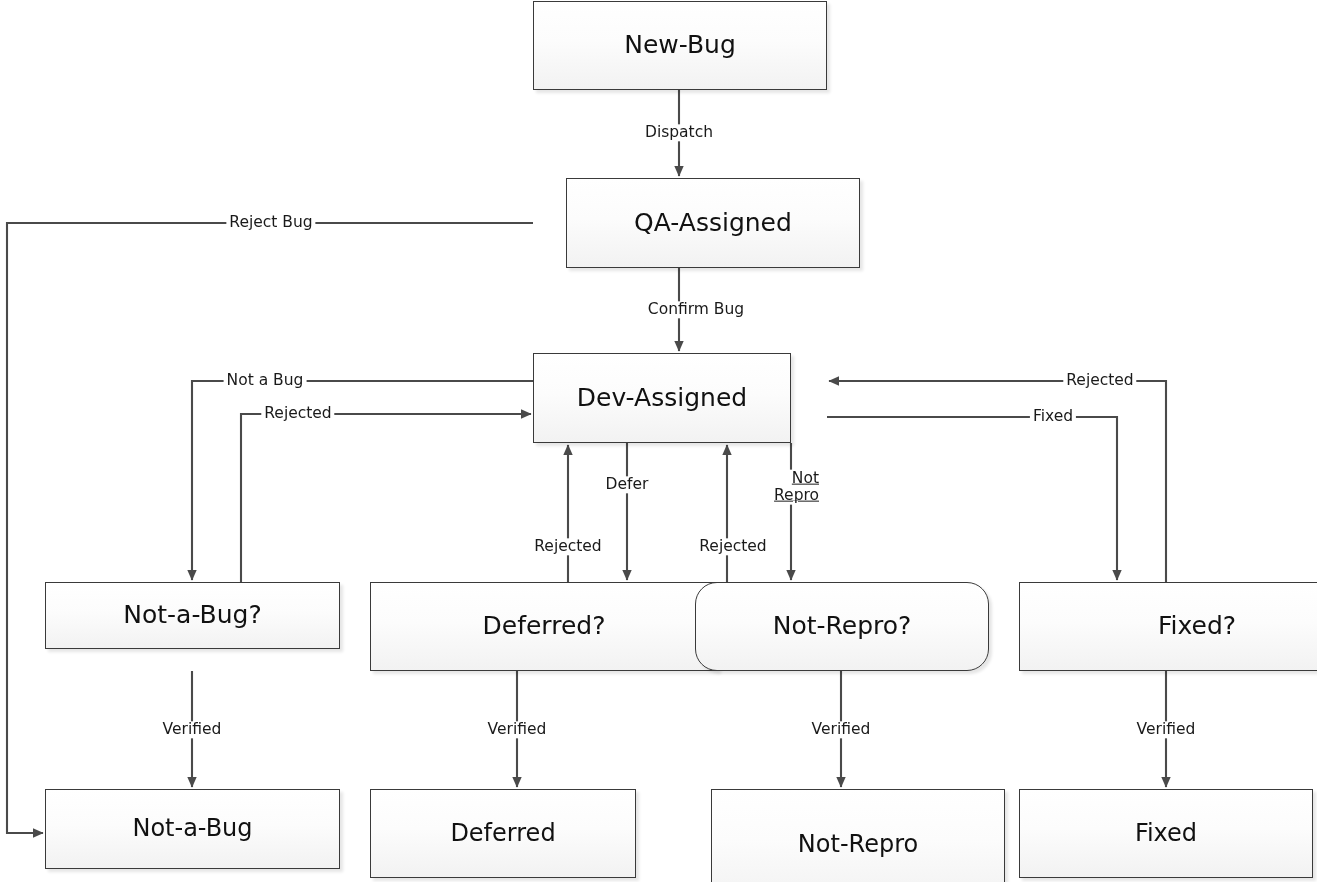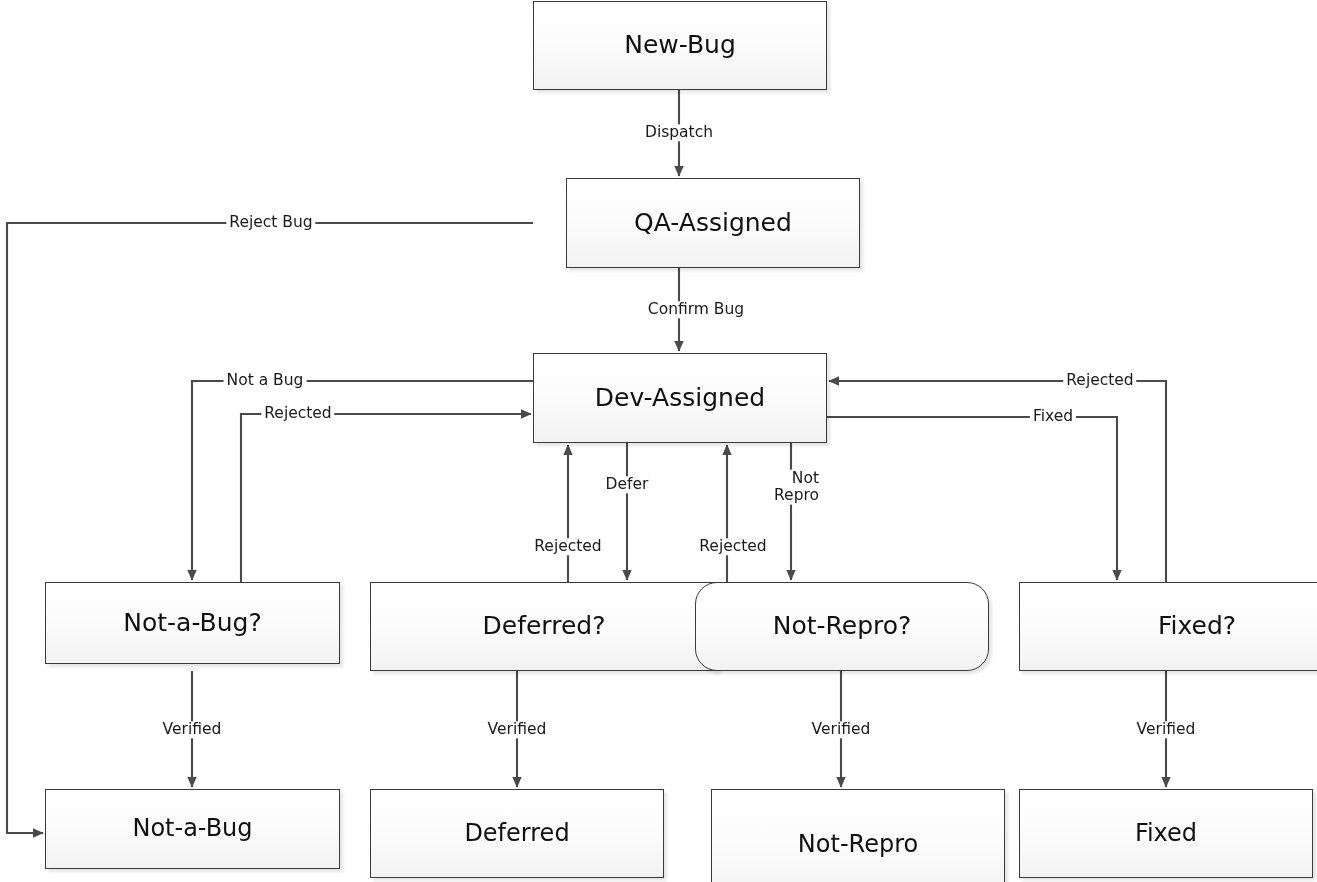--- a/index.html
+++ b/index.html
@@ -100,45 +100,45 @@
   </svg>
 
   <div class="node size-lg" style="left:533px; top:1px; width:294px; height:89px;">
     <span class="node-label">New-Bug</span>
   </div>
 
   <div class="node size-lg" style="left:533px; top:178px; width:294px; height:90px;margin-left:33px;">
     <span class="node-label">QA-Assigned</span>
   </div>
 
-  <div class="node size-lg" style="left:533px; top:353px; width:294px; height:90px;">
+  <div class="node size-lg" style="left:533px; top:353px; width:258px; height:90px;">
     <span class="node-label">Dev-Assigned</span>
   </div>
 
-  <div class="node size-lg" style="left:45px; top:582px; width:295px; height:82px;">
+  <div class="node size-lg" style="left:45px; top:582px; width:295px; height:67px;">
     <span class="node-label">Not-a-Bug?</span>
   </div>
 
   <div class="node size-lg" style="left:370px; top:582px; width:348px; height:89px;">
     <span class="node-label">Deferred?</span>
   </div>
 
   <div class="node size-lg" style="left:695px; top:582px; width:294px; height:89px;border-radius:22px;">
     <span class="node-label">Not-Repro?</span>
   </div>
 
   <div class="node size-lg" style="left:1019px; top:582px; width:356px; height:89px;text-align:center;">
     <span class="node-label">Fixed?</span>
   </div>
 
   <div class="node size-md" style="left:45px; top:789px; width:295px; height:80px;">
     <span class="node-label">Not-a-Bug</span>
   </div>
 
-  <div class="node size-md" style="left:370px; top:789px; width:294px; height:89px;">
+  <div class="node size-md" style="left:370px; top:789px; width:266px; height:89px;">
     <span class="node-label">Deferred</span>
   </div>
 
   <div class="node size-md" style="left:695px; top:789px; width:294px; height:112px;margin-left:16px;">
     <span class="node-label">Not-Repro</span>
   </div>
 
   <div class="node size-md" style="left:1019px; top:789px; width:294px; height:89px;">
     <span class="node-label">Fixed</span>
   </div>
@@ -150,21 +150,21 @@
   <div class="edge-label" style="left:679px; top:310px; transform:translate(-50%,-50%);margin-left:17px;">Confirm Bug</div>
 
   <div class="edge-label" style="left:265px; top:381px; transform:translate(-50%,-50%);">Not a Bug</div>
 
   <div class="edge-label" style="left:298px; top:414px; transform:translate(-50%,-50%);">Rejected</div>
 
   <div class="edge-label" style="left:627px; top:485px; transform:translate(-50%,-50%);">Defer</div>
 
   <div class="edge-label" style="left:568px; top:547px; transform:translate(-50%,-50%);">Rejected</div>
 
-  <div class="edge-label two-line" style="left:791px; top:487px; transform:translate(-50%,-50%);">Not Repro</div>
+  <div class="edge-label two-line" style="left:791px; top:487px; transform:translate(-50%,-50%);text-decoration:underline;">Not Repro</div>
 
   <div class="edge-label" style="left:733px; top:547px; transform:translate(-50%,-50%);">Rejected</div>
 
   <div class="edge-label" style="left:1053px; top:417px; transform:translate(-50%,-50%);">Fixed</div>
 
   <div class="edge-label" style="left:1100px; top:381px; transform:translate(-50%,-50%);">Rejected</div>
 
   <div class="edge-label" style="left:192px; top:730px; transform:translate(-50%,-50%);">Verified</div>
 
   <div class="edge-label" style="left:517px; top:730px; transform:translate(-50%,-50%);">Verified</div>

